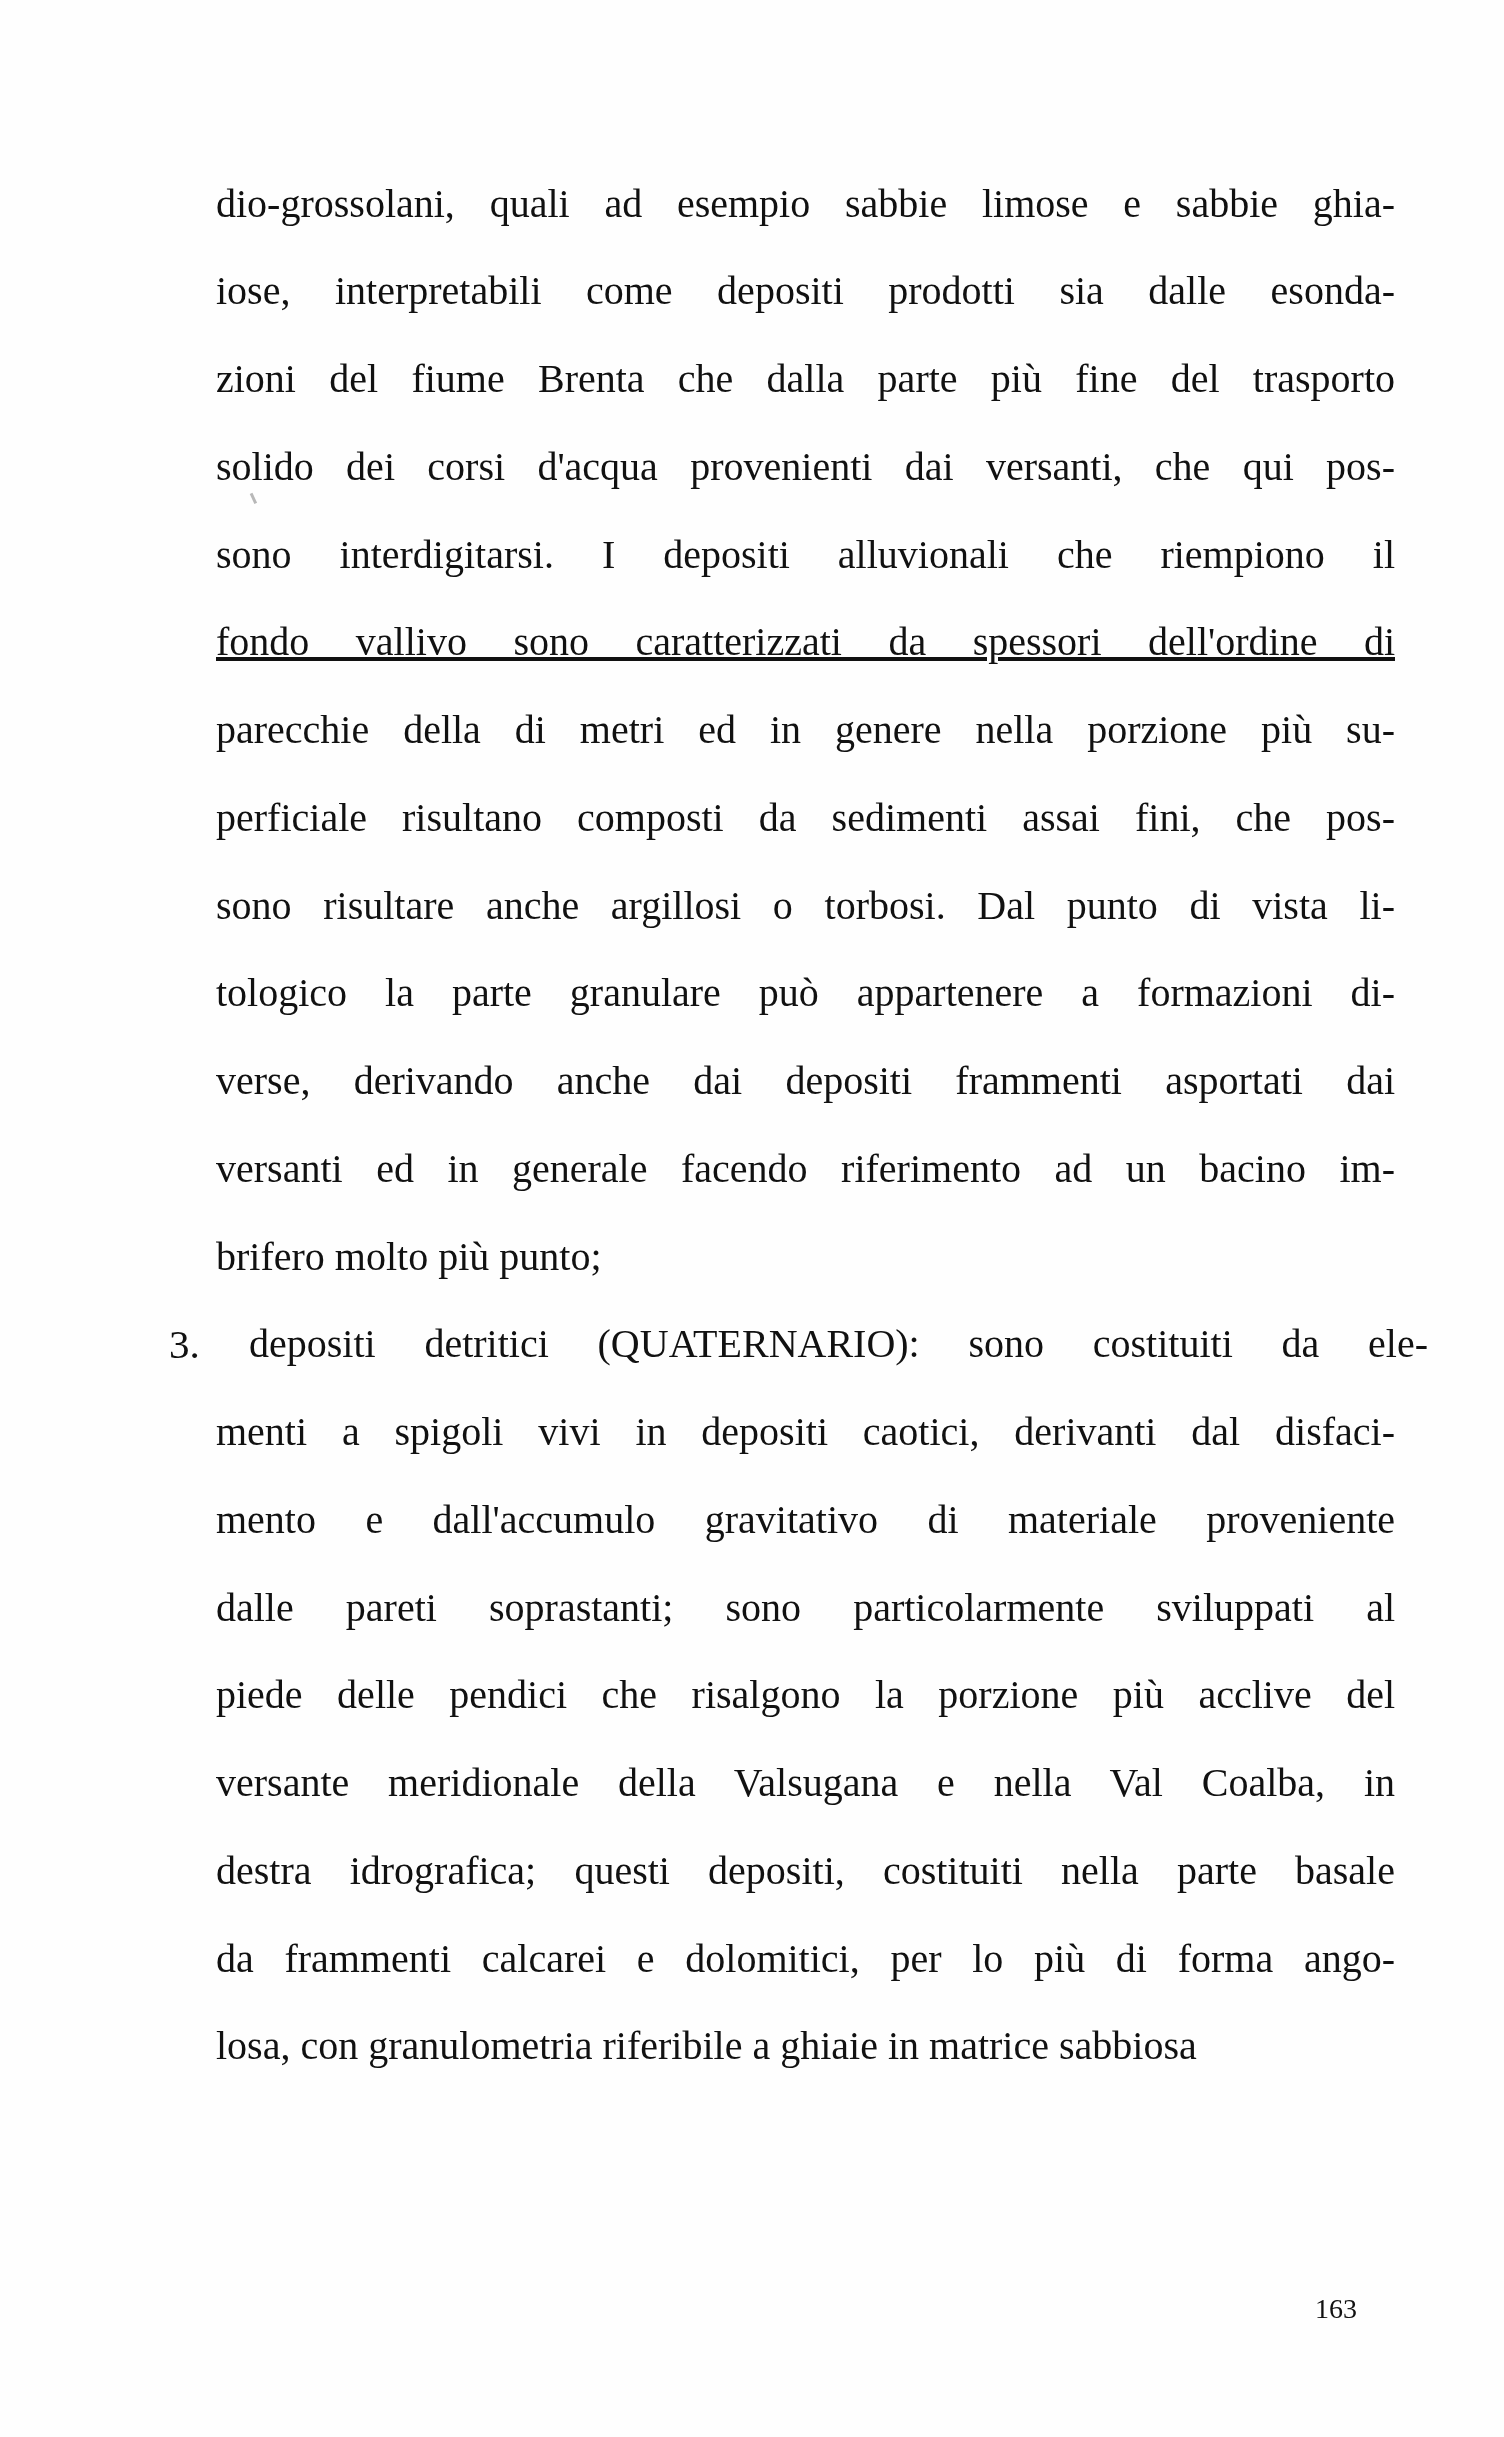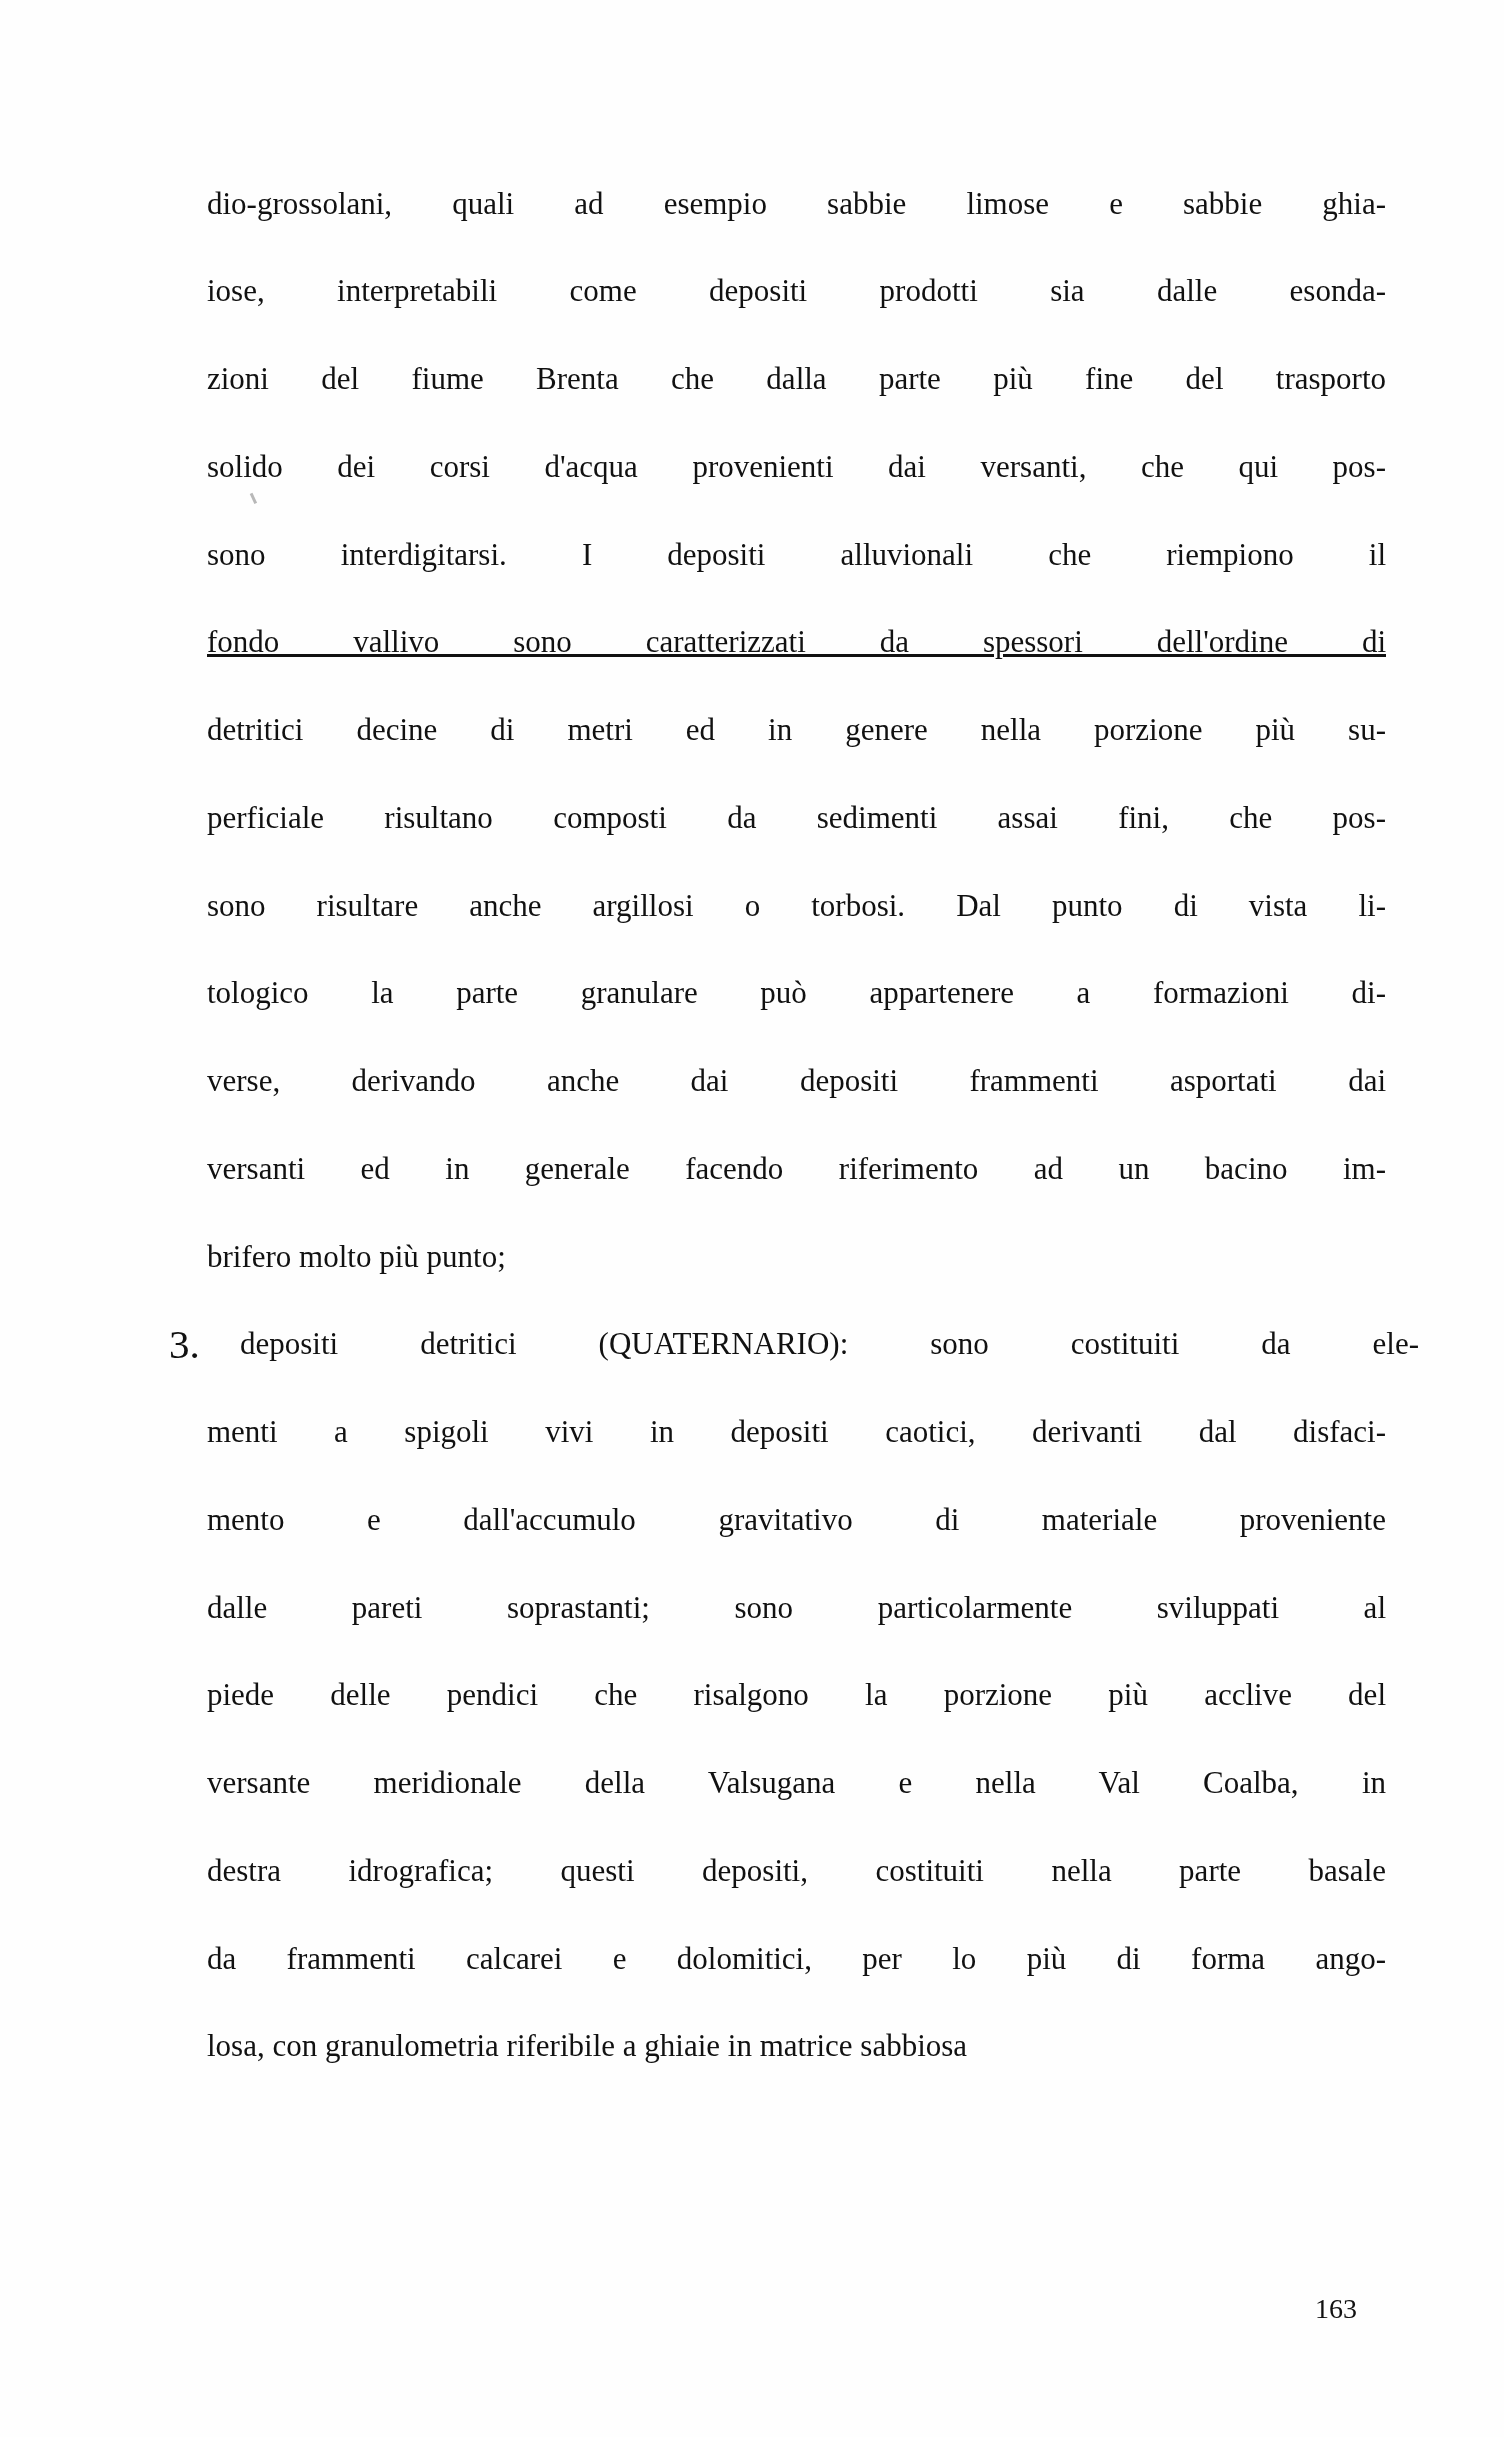--- a/index.html
+++ b/index.html
@@ -1,37 +1,37 @@
 <!DOCTYPE html>
 <html style="font-size:15px"><head>
 <meta charset="utf-8">
 <style>
   html, body { margin:0; padding:0; background:#ffffff; }
   body { width:1505px; height:2438px; position:relative; overflow:hidden;
          font-family:"Liberation Serif","DejaVu Serif",serif; color:#111; }
   .page { position:absolute; left:0; top:0; width:1505px; height:2438px; background:#fefefe; }
-  .line { position:absolute; left:207px; width:1179px; font-size:31px; line-height:56px;
+  .line { position:absolute; left:216px; width:1179px; font-size:40px; line-height:56px;
           white-space:nowrap; text-align:justify; text-align-last:justify; }
   .line.last { text-align-last:left; }
   .num { position:absolute; left:169px; font-size:41px; line-height:56px; }
   .pageno { position:absolute; left:1315px; top:2288px; font-size:28px; line-height:41px; }
   .speck { position:absolute; width:2.8px; height:11.3px; background:#888; transform:rotate(-25deg); opacity:.6; }
 </style>
 </head>
 <body>
 
 <div class="page">
   <div id="body-text">
       <div class="line" style="top: 176px;">dio-grossolani, quali ad esempio sabbie limose e sabbie ghia-</div>
       <div class="line" style="top: 263px;">iose, interpretabili come depositi prodotti sia dalle esonda-</div>
       <div class="line" style="top: 351px;">zioni del fiume Brenta che dalla parte più fine del trasporto</div>
       <div class="line" style="top: 439px;">solido dei corsi d'acqua provenienti dai versanti, che qui pos-</div>
       <div class="line" style="top: 527px;">sono interdigitarsi. I depositi alluvionali che riempiono il</div>
       <div class="line" style="top: 614px; text-decoration: underline;">fondo vallivo sono caratterizzati da spessori dell'ordine di</div>
-      <div class="line" style="top: 702px;">detritici decine di metri ed in genere nella porzione più su-</div>
+      <div class="line" style="top: 702px;">parecchie della di metri ed in genere nella porzione più su-</div>
       <div class="line" style="top: 790px;">perficiale risultano composti da sedimenti assai fini, che pos-</div>
       <div class="line" style="top: 878px;">sono risultare anche argillosi o torbosi. Dal punto di vista li-</div>
       <div class="line" style="top: 965px;">tologico la parte granulare può appartenere a formazioni di-</div>
       <div class="line" style="top: 1053px;">verse, derivando anche dai depositi frammenti asportati dai</div>
       <div class="line" style="top: 1141px;">versanti ed in generale facendo riferimento ad un bacino im-</div>
       <div class="line last" style="top: 1229px;">brifero molto più punto;</div>
       <div class="num" style="top: 1316px;">3.</div>
       <div class="line" style="top: 1316px; margin-left: 33px;">depositi detritici (QUATERNARIO): sono costituiti da ele-</div>
       <div class="line" style="top: 1404px;">menti a spigoli vivi in depositi caotici, derivanti dal disfaci-</div>
       <div class="line" style="top: 1492px;">mento e dall'accumulo gravitativo di materiale proveniente</div>

